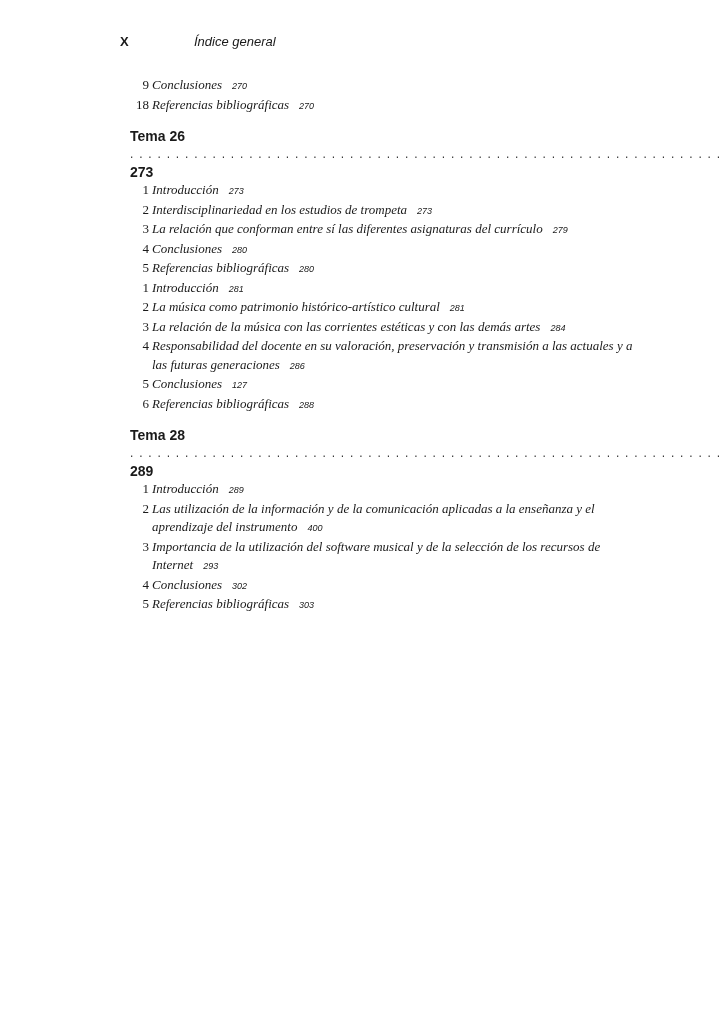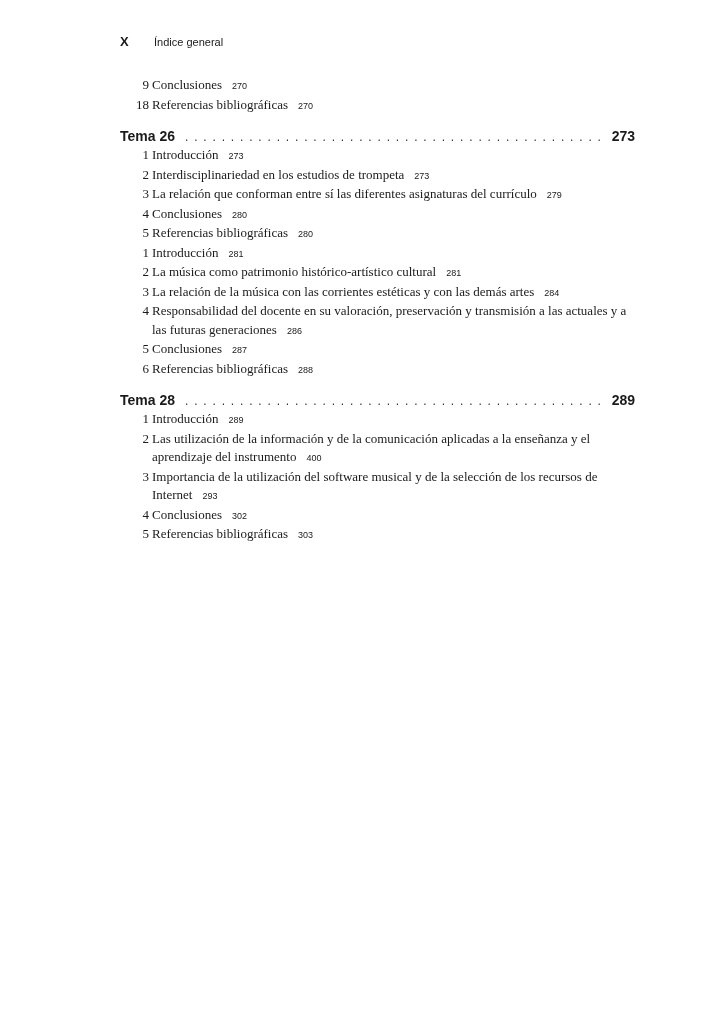--- a/index.html
+++ b/index.html
@@ -1,25 +1,25 @@
 <!DOCTYPE html>
 <html><head>
 <meta charset="utf-8">
 <style>
   html, body { margin: 0; padding: 0; background: #ffffff; }
   body { width: 724px; height: 1024px; position: relative; overflow: hidden; color: #1a1a1a; }
   .header { position: absolute; top: 34px; left: 120px; height: 16px; display: flex; align-items: baseline; }
   .header .pg { font-family: "Liberation Sans", sans-serif; font-weight: bold; font-size: 13px; width: 34px; }
-  .header .title { font-family: "Liberation Sans", sans-serif; font-size: 11px; }
+  .header .title { font-family: "Liberation Sans", sans-serif; font-style: italic; font-size: 13px; margin-left: 40px; }
   .content { position: absolute; top: 76px; left: 120px; width: 515px; }
   .entry { display: flex; font-family: "Liberation Serif", serif; font-size: 13px; line-height: 18.5px; }
   .entry .num { width: 32px; flex: 0 0 32px; text-align: right; padding-right: 3px; box-sizing: border-box; }
-  .entry .text { flex: 1; }
+  .entry .text { flex: 1; font-style: italic; }
   .entry .pnum { font-family: "Liberation Sans", sans-serif; font-size: 9px; margin-left: 10px; }
-  .tema { display: flex; align-items: baseline; font-family: "Liberation Sans", sans-serif; font-weight: bold; font-size: 14px; line-height: 18px; margin-top: 12px; }
+  .tema { display: flex; align-items: baseline; font-family: "Liberation Sans", sans-serif; font-weight: bold; font-size: 14px; line-height: 18px; margin-top: 12px; flex-direction: column; }
   .tema .dots { flex: 1; overflow: hidden; white-space: nowrap; font-weight: normal; font-size: 12px; letter-spacing: 6.2px; margin: 0 6px 0 10px; color: #333; }
   .tema .dots::before { content: ". . . . . . . . . . . . . . . . . . . . . . . . . . . . . . . . . . . . . . . . . . . . . . . . . . . . . . . . . . . . . . . . . . . . . . . . . . . . . . . . . . . . . . . . . . . . . . . . . . . . . . . . . . . . . . . . . . . . . . . ."; letter-spacing: 0px; word-spacing: 2.5px; }
 </style>
 </head>
 <body>
 
 <div class="header">
   <span class="pg">X</span>
   <span class="title">Índice general</span>
 </div>
@@ -72,21 +72,21 @@
   <div class="entry">
       <span class="num">3</span>
       <span class="text"><span>La relación de la música con las corrientes estéticas y con las demás artes</span><span class="pnum">284</span></span>
     </div>
   <div class="entry">
       <span class="num">4</span>
       <span class="text"><span>Responsabilidad del docente en su valoración, preservación y transmisión a las actuales y a las futuras generaciones</span><span class="pnum">286</span></span>
     </div>
   <div class="entry">
       <span class="num">5</span>
-      <span class="text"><span>Conclusiones</span><span class="pnum">287</span></span>
+      <span class="text"><span>Conclusiones</span><span class="pnum">127</span></span>
     </div>
   <div class="entry">
       <span class="num">6</span>
       <span class="text"><span>Referencias bibliográficas</span><span class="pnum">288</span></span>
     </div>
 
   <div class="tema">
     <span>Tema 28</span>
     <span class="dots"></span>
     <span>289</span>

